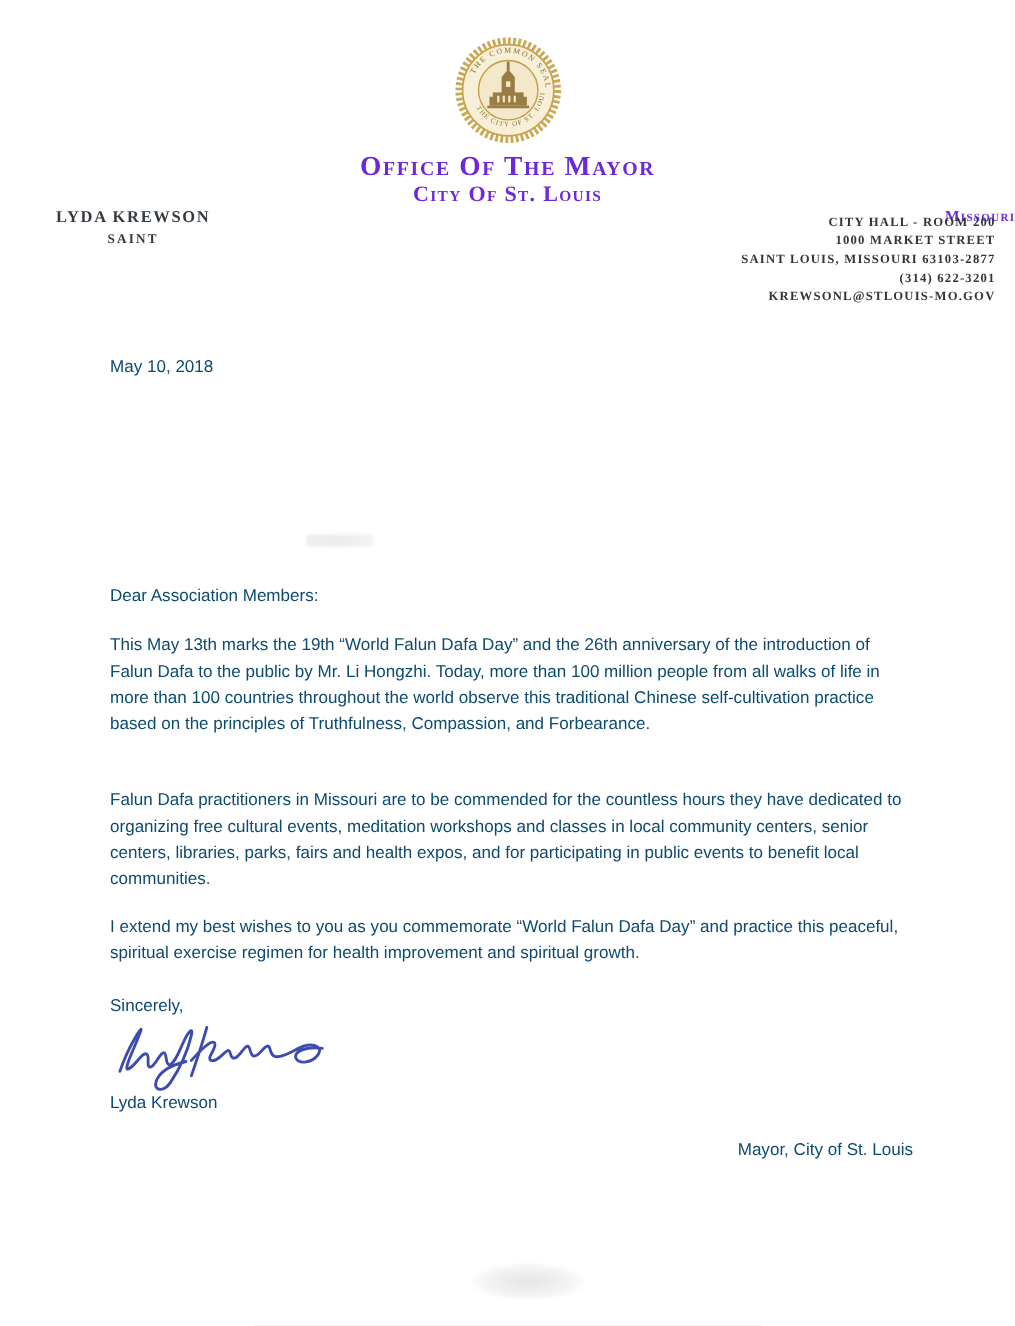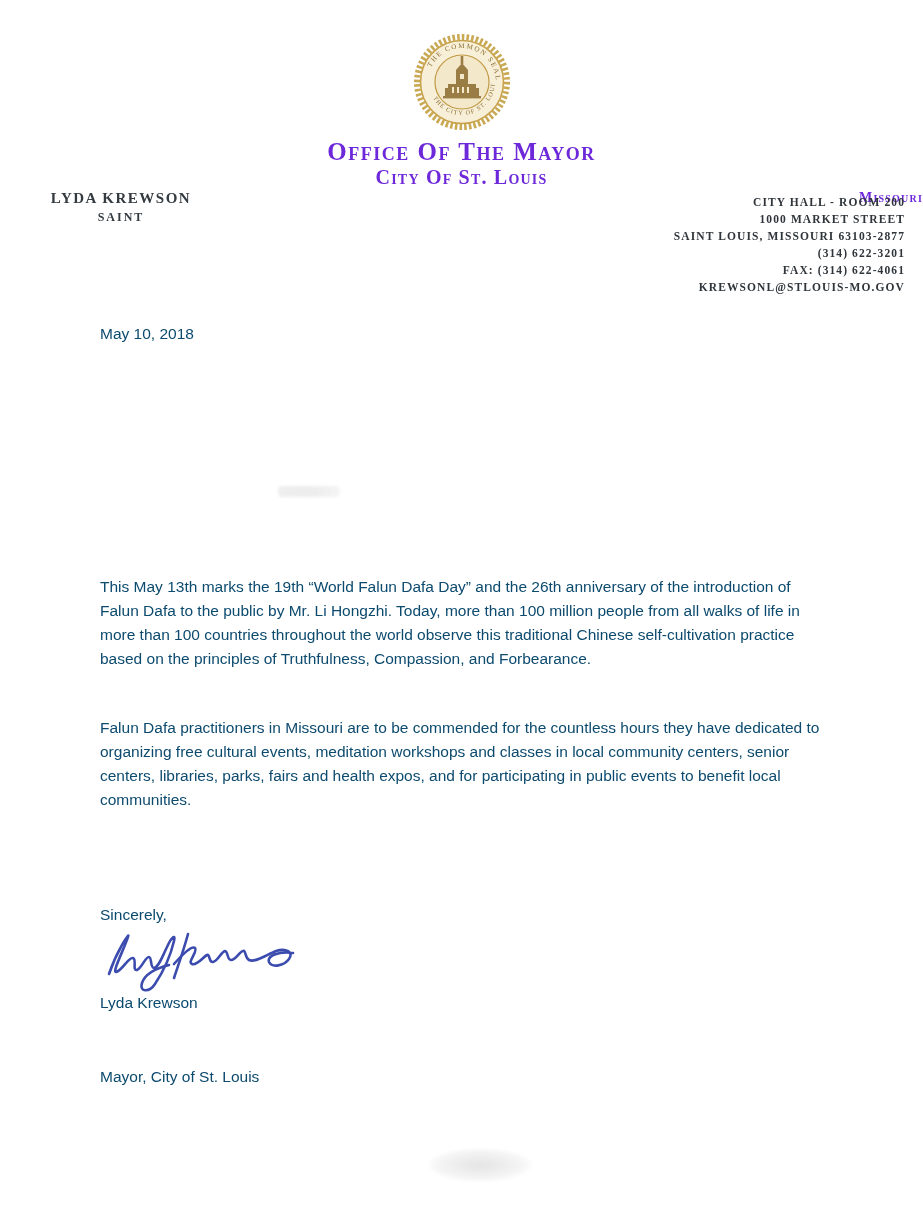--- a/index.html
+++ b/index.html
@@ -52,21 +52,21 @@
     color:#0c4a6e;
   }
   .date{top:322px;}
   .recipient{top:438px;}
   .salutation{top:530px;}
   .para1{top:575px;}
   .para2{top:716px;}
   .para3{top:831px;}
   .closing{top:903px;}
   .signer-name{top:991px;}
-  .signer-title{top:1065px;}
+  .signer-title{top:1034px;text-align:right;}
   .signature{
     position:absolute;left:95px;top:922px;width:215px;height:72px;
   }
   
   .smudge-redaction{
     position:absolute;left:278px;top:486px;width:62px;height:11px;
     background:linear-gradient(90deg, rgba(120,120,120,0.12), rgba(150,150,150,0.18), rgba(120,120,120,0.08));
     filter:blur(1.5px);
     border-radius:4px;
   }
@@ -120,28 +120,29 @@
   <div class="official-block">
     <div class="official-name">LYDA KREWSON</div>
     <div class="official-title">SAINT</div>
   </div>
 
   <div class="contact-block">
     <div>CITY HALL - ROOM 200</div>
     <div>1000 MARKET STREET</div>
     <div>SAINT LOUIS, MISSOURI 63103-2877</div>
     <div>(314) 622-3201</div>
-    <div>FAX: (314) 622-4061</div>
     <div>KREWSONL@STLOUIS-MO.GOV</div>
   </div>
 
   <div class="body-text date">May 10, 2018</div>
   <div class="smudge-redaction"></div>
+  <div class="body-text salutation">Dear Association Members:</div>
   <div class="body-text para1">This May 13th marks the 19th “World Falun Dafa Day” and the 26th anniversary of the introduction of Falun Dafa to the public by Mr. Li Hongzhi.  Today, more than 100 million people from all walks of life in more than 100 countries throughout the world observe this traditional Chinese self-cultivation practice based on the principles of Truthfulness, Compassion, and Forbearance.</div>
   <div class="body-text para2">Falun Dafa practitioners in Missouri are to be commended for the countless hours they have dedicated to organizing free cultural events, meditation workshops and classes in local community centers, senior centers, libraries, parks, fairs and health expos, and for participating in public events to benefit local communities.</div>
+  <div class="body-text para3">I extend my best wishes to you as you commemorate “World Falun Dafa Day” and practice this peaceful, spiritual exercise regimen for health improvement and spiritual growth.</div>
   <div class="body-text closing">Sincerely,</div>
 
   <svg class="signature" viewBox="0 0 215 72" aria-hidden="true">
     <g fill="none" stroke="#3c4cae" stroke-width="2.6" stroke-linecap="round" stroke-linejoin="round">
 
       <path d="M14 52 C22 28 36 8 33 15 C30 25 17 50 21 50 C28 48 33 35 38 36 C42 37 37 49 42 48 C47 46 50 35 54 35 C57 35 55 46 59 46 C64 45 68 33 72 25 C76 16 81 11 79 19 C75 36 66 53 60 62 C54 71 44 70 47 61 C50 52 62 46 74 43"></path>
 
       <path d="M93 12 C89 27 83 44 79 56"></path>
       <path d="M79 42 C88 32 97 23 100 26 C103 30 92 40 97 42 C102 44 108 35 112 33 C115 32 114 41 118 40 C123 39 126 30 130 29 C133 29 132 38 136 38 C141 38 144 30 148 29 C151 28 150 36 154 38 C160 41 171 33 181 29 C191 26 199 30 194 37 C189 44 177 46 174 40 C172 34 183 29 198 31"></path>
     </g>

